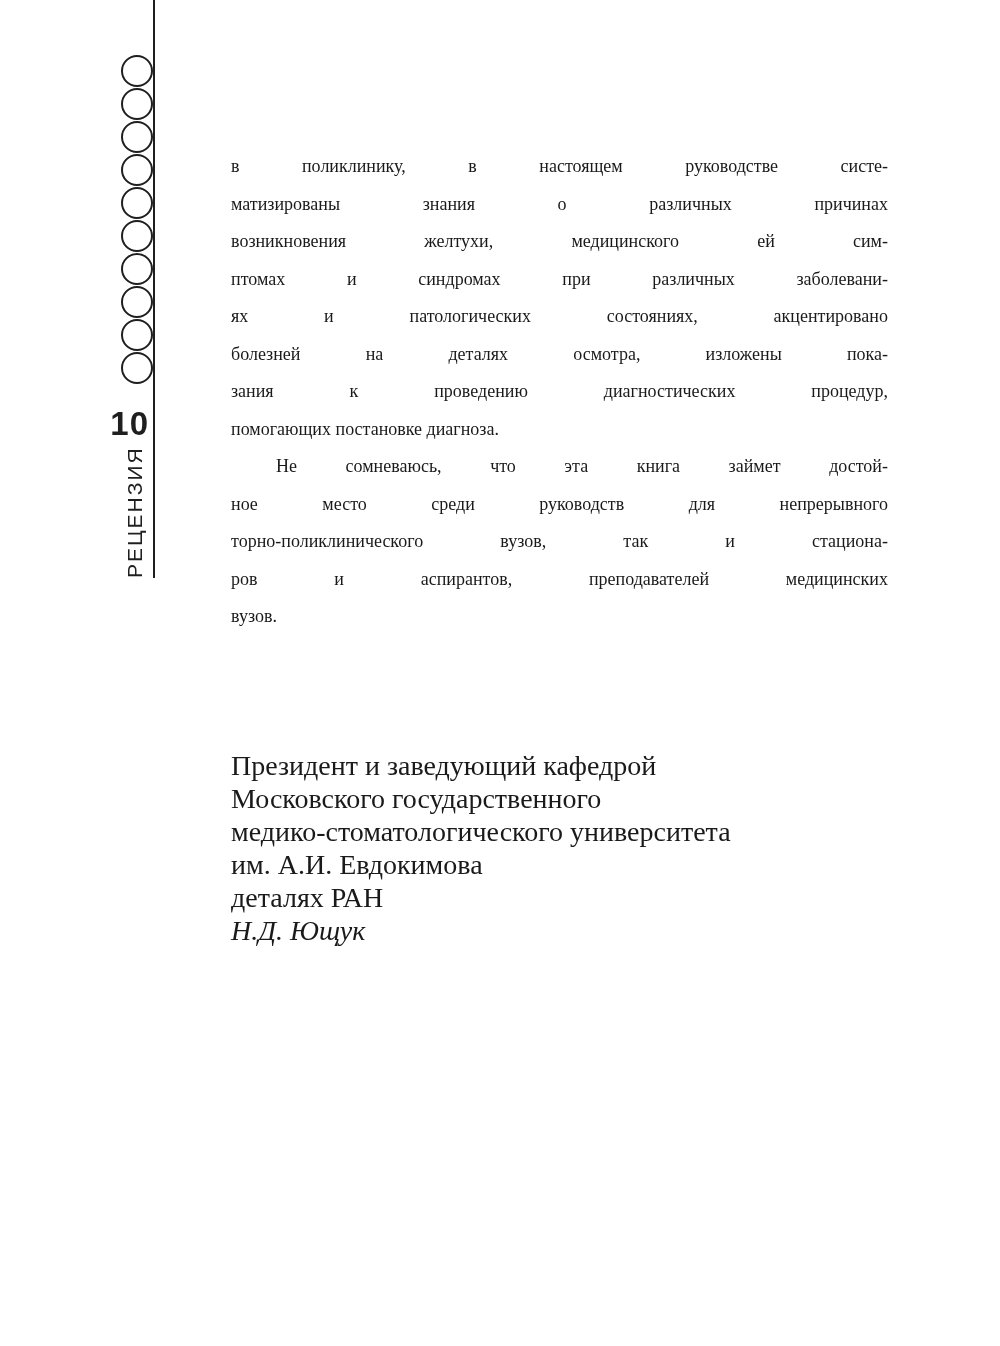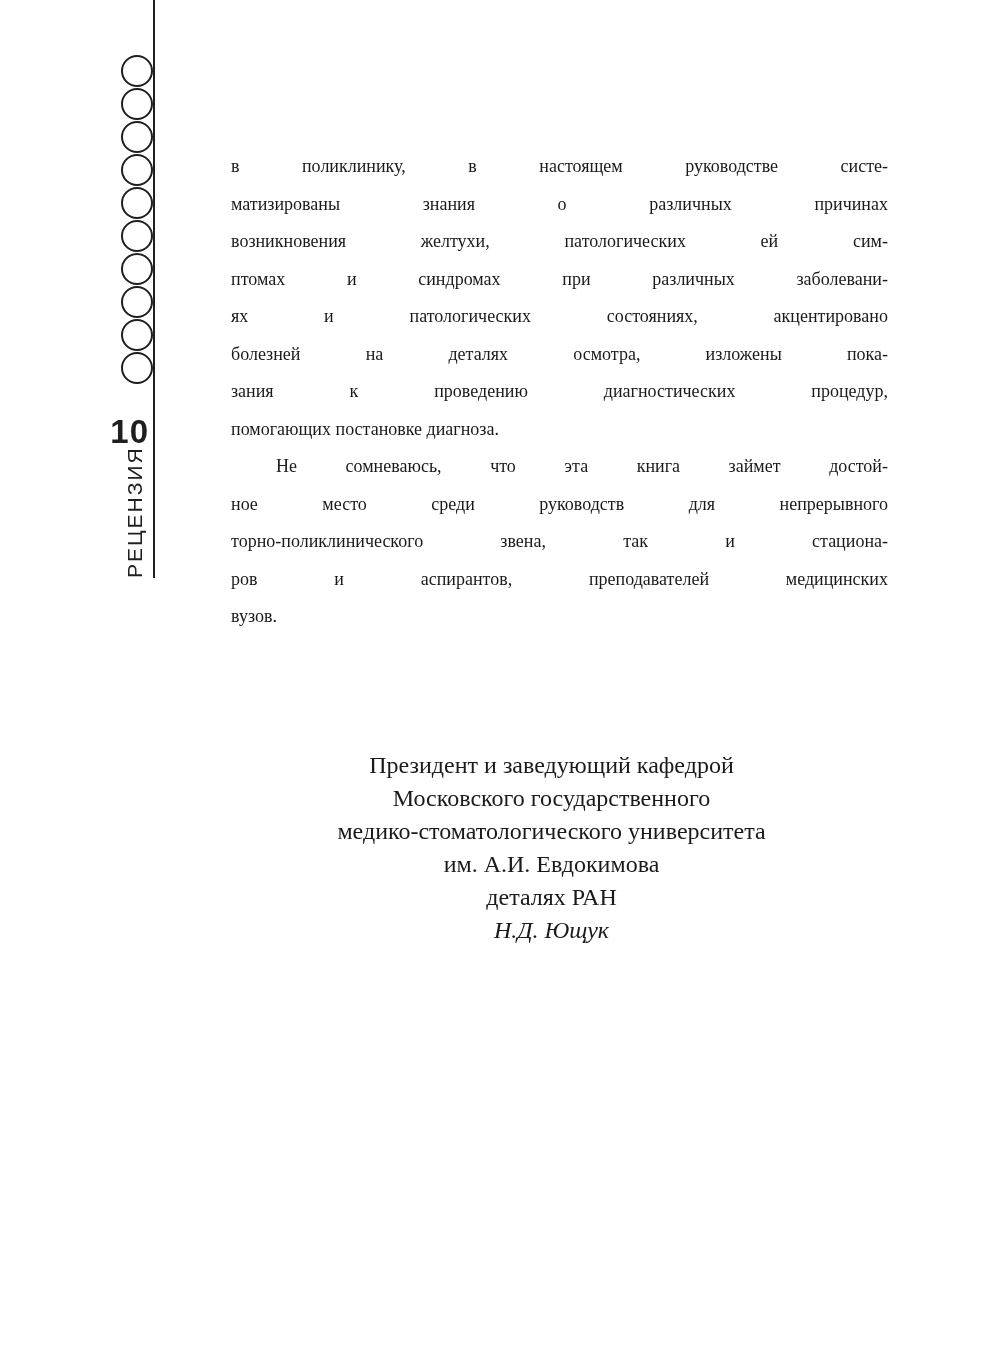--- a/index.html
+++ b/index.html
@@ -47,21 +47,20 @@
     position: absolute;
     left: 100px;
     top: 405px;
     width: 49px;
     text-align: right;
     font-family: "Liberation Sans", sans-serif;
     font-size: 33px;
     font-weight: 600;
     letter-spacing: 1px;
     color: #1f1f1f;
-    margin-top: 8px;
   }
   .section-label {
     position: absolute;
     left: 123px;
     top: 578px;
     width: 120px;
     transform: rotate(-90deg);
     transform-origin: 0 0;
     font-family: "Liberation Sans", sans-serif;
     font-size: 21px;
@@ -88,26 +87,26 @@
   .pline--end {
     text-align-last: left;
   }
   .pline--indent {
     text-indent: 45px;
   }
 
   
   .signature {
     position: absolute;
-    left: 223px;
+    left: 231px;
     top: 749px;
     width: 657px;
-    font-size: 24px;
+    font-size: 28px;
     line-height: 33px;
-    text-align: center;
+    text-align: left;
   }
   .sig-line--italic {
     font-style: italic;
   }
 </style>
 </head>
 <body>
 
 <div class="page">
 
@@ -127,31 +126,31 @@
   </div>
 
   <div class="page-number">10</div>
 
   <div class="section-label">РЕЦЕНЗИЯ</div>
 
   <div class="body-text">
     <div>
       <div class="pline">в поликлинику, в настоящем руководстве систе-</div>
       <div class="pline">матизированы знания о различных причинах</div>
-      <div class="pline">возникновения желтухи, патологических ей сим-</div>
+      <div class="pline">возникновения желтухи, медицинского ей сим-</div>
       <div class="pline">птомах и синдромах при различных заболевани-</div>
       <div class="pline">ях и патологических состояниях, акцентировано</div>
       <div class="pline">болезней на деталях осмотра, изложены пока-</div>
       <div class="pline">зания к проведению диагностических процедур,</div>
       <div class="pline pline--end">помогающих постановке диагноза.</div>
     </div>
     <div>
       <div class="pline pline--indent">Не сомневаюсь, что эта книга займет достой-</div>
       <div class="pline">ное место среди руководств для непрерывного</div>
-      <div class="pline">торно-поликлинического звена, так и стациона-</div>
+      <div class="pline">торно-поликлинического вузов, так и стациона-</div>
       <div class="pline">ров и аспирантов, преподавателей медицинских</div>
       <div class="pline pline--end">вузов.</div>
     </div>
   </div>
 
   <div class="signature">
     <div class="sig-line">Президент и заведующий кафедрой</div>
     <div class="sig-line">Московского государственного</div>
     <div class="sig-line">медико-стоматологического университета</div>
     <div class="sig-line">им. А.И. Евдокимова</div>

